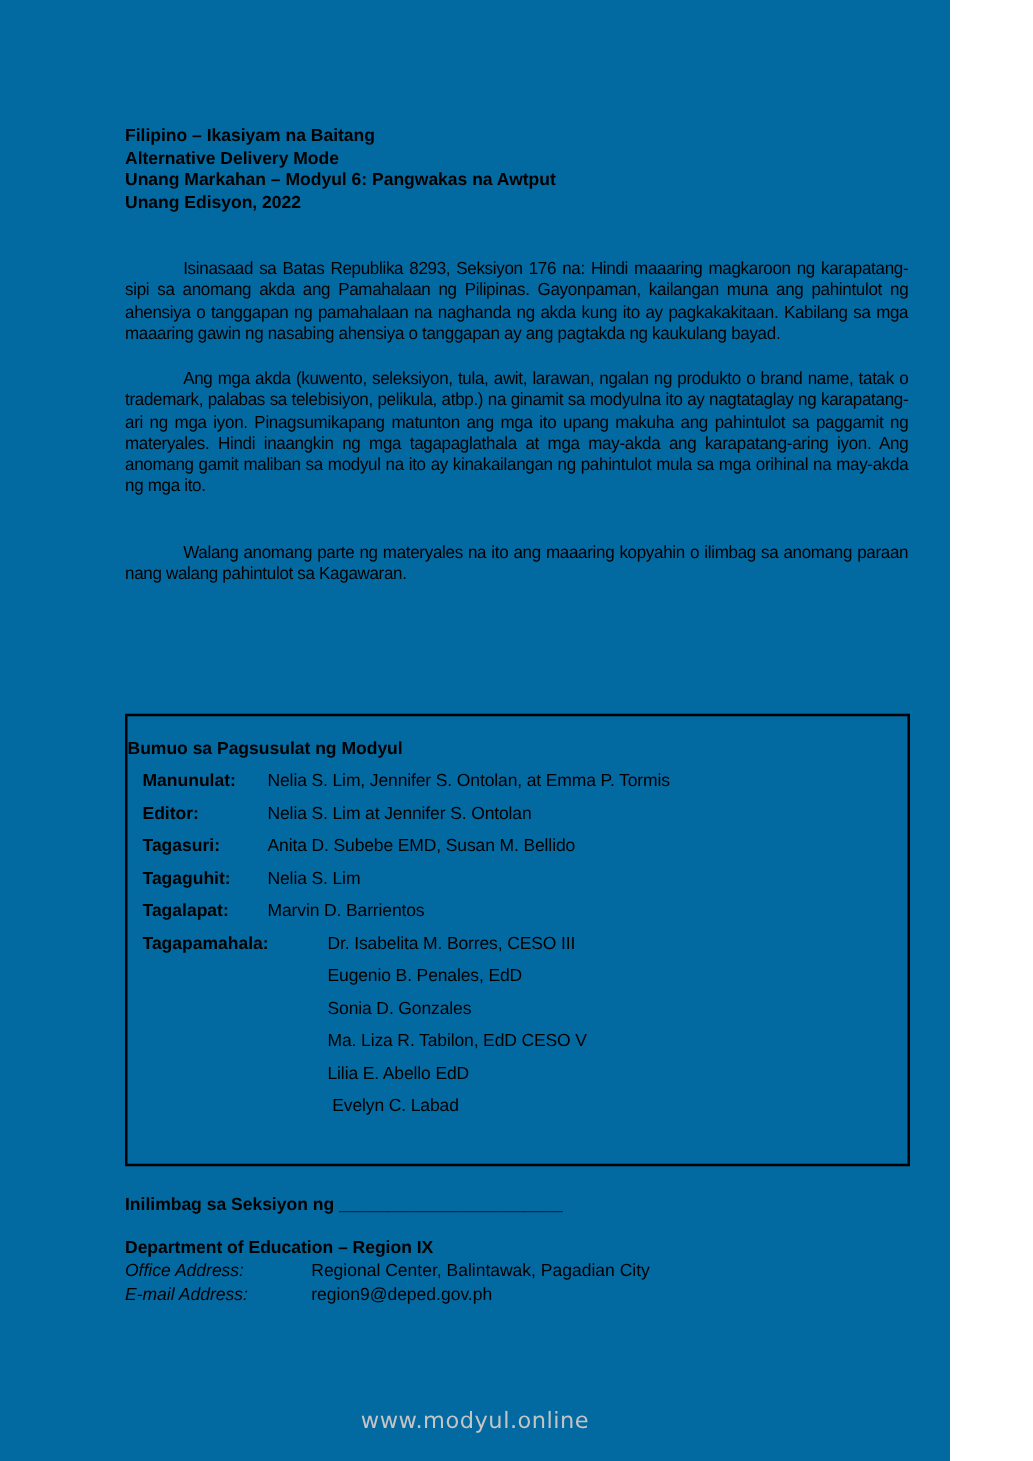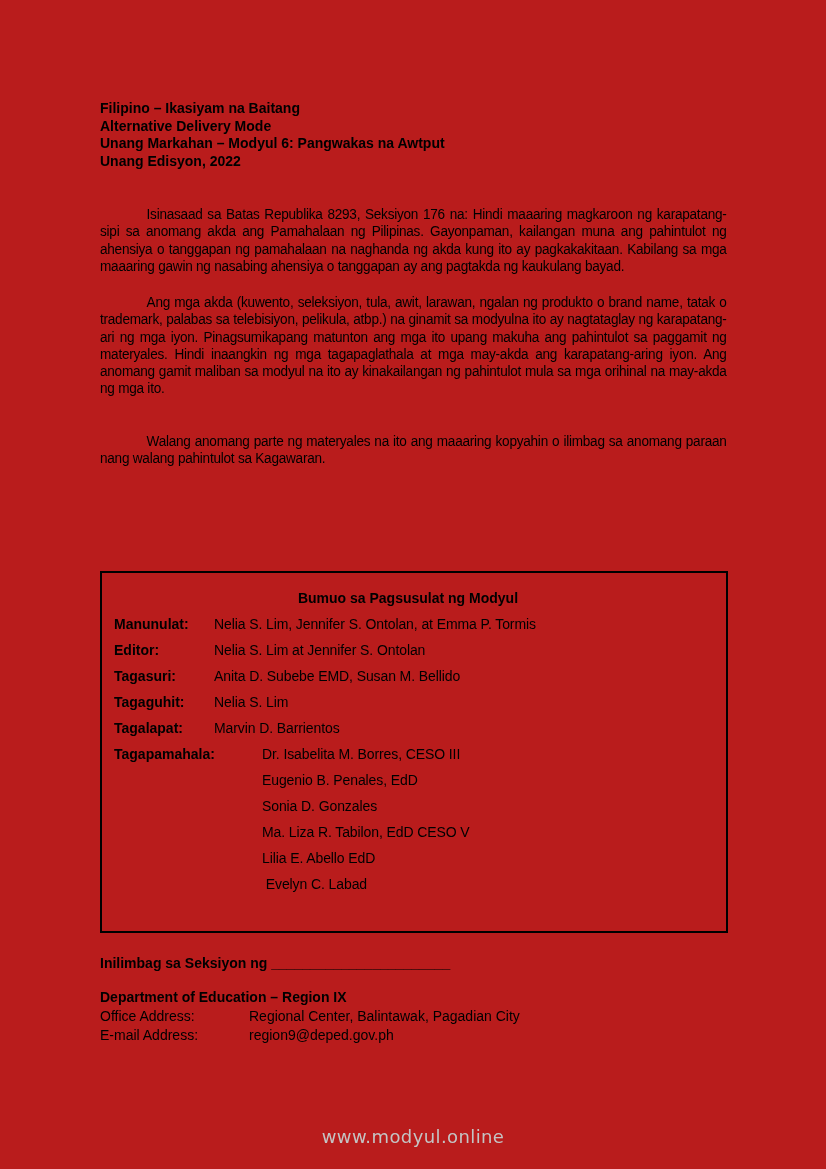--- a/index.html
+++ b/index.html
@@ -1,36 +1,36 @@
 <!DOCTYPE html>
 <html><head>
 <meta charset="utf-8">
 <style>
   html, body { margin: 0; padding: 0; background: #ffffff; }
   body { width: 826px; height: 1169px; position: relative; overflow: hidden; color: #000; }
-  .page { position: absolute; left: 0; top: 0; width: 826px; height: 1169px; background: #b91c1c; }
+  .page { position: absolute; left: 0; top: 0; width: 760px; height: 1169px; background: #0369a1; }
   .header { position: absolute; left: 100px; top: 100px; font-family: "Liberation Sans", sans-serif; font-weight: bold; font-size: 14px; line-height: 17.5px; }
   .header div { white-space: nowrap; }
   .para { position: absolute; left: 100px; width: 627px; font-family: "Liberation Sans", sans-serif; font-size: 14px; line-height: 17.3px; text-align: justify; letter-spacing: -0.25px; transform: scaleX(0.97); transform-origin: left top; width: 646px; }
   .para .indent { display: inline-block; width: 48px; }
   #p1 { top: 206px; }
   #p2 { top: 294px; }
   #p3 { top: 433px; }
   .publisher { position: absolute; left: 100px; top: 487px; font-family: "Liberation Sans", sans-serif; font-size: 14px; line-height: 17.5px; letter-spacing: -0.3px; }
   .credits-box { position: absolute; left: 100px; top: 571px; width: 624px; height: 358px; border: 2px solid #000; box-sizing: content-box; }
-  .credits-title { position: absolute; left: 0; right: 12px; top: 17px; text-align: center; font-family: "Liberation Sans", sans-serif; font-weight: bold; font-size: 14px; }
+  .credits-title { position: absolute; left: 0; right: 12px; top: 17px; text-align: left; font-family: "Liberation Sans", sans-serif; font-weight: bold; font-size: 14px; }
   .credit-row { position: absolute; left: 12px; font-family: "Liberation Sans", sans-serif; font-size: 14px; white-space: nowrap; }
   .credit-role { position: absolute; left: 0; font-weight: bold; }
   .credit-name { position: absolute; left: 100px; letter-spacing: -0.1px; }
   .mgr-name { position: absolute; left: 160px; font-family: "Liberation Sans", sans-serif; font-size: 14px; white-space: nowrap; letter-spacing: -0.1px; }
   .printed { position: absolute; left: 100px; top: 955px; font-family: "Liberation Sans", sans-serif; font-weight: bold; font-size: 14px; white-space: nowrap; }
   .deped { position: absolute; left: 100px; top: 988px; font-family: "Liberation Sans", sans-serif; font-size: 14px; line-height: 19px; }
   .deped .dept { font-weight: bold; }
   .addr-row { position: relative; height: 19px; white-space: nowrap; }
-  .addr-label { position: absolute; left: 0; }
+  .addr-label { position: absolute; left: 0; font-style: italic; }
   .addr-value { position: absolute; left: 149px; }
   .watermark { position: absolute; left: 0; right: 0; top: 1126px; text-align: center; font-family: "DejaVu Sans", sans-serif; font-size: 18px; color: #c4c4c4; letter-spacing: 0.4px; }
 </style>
 </head>
 <body>
 
 <div class="page">
 
   <div class="header">
     <div>Filipino – Ikasiyam na Baitang</div>

